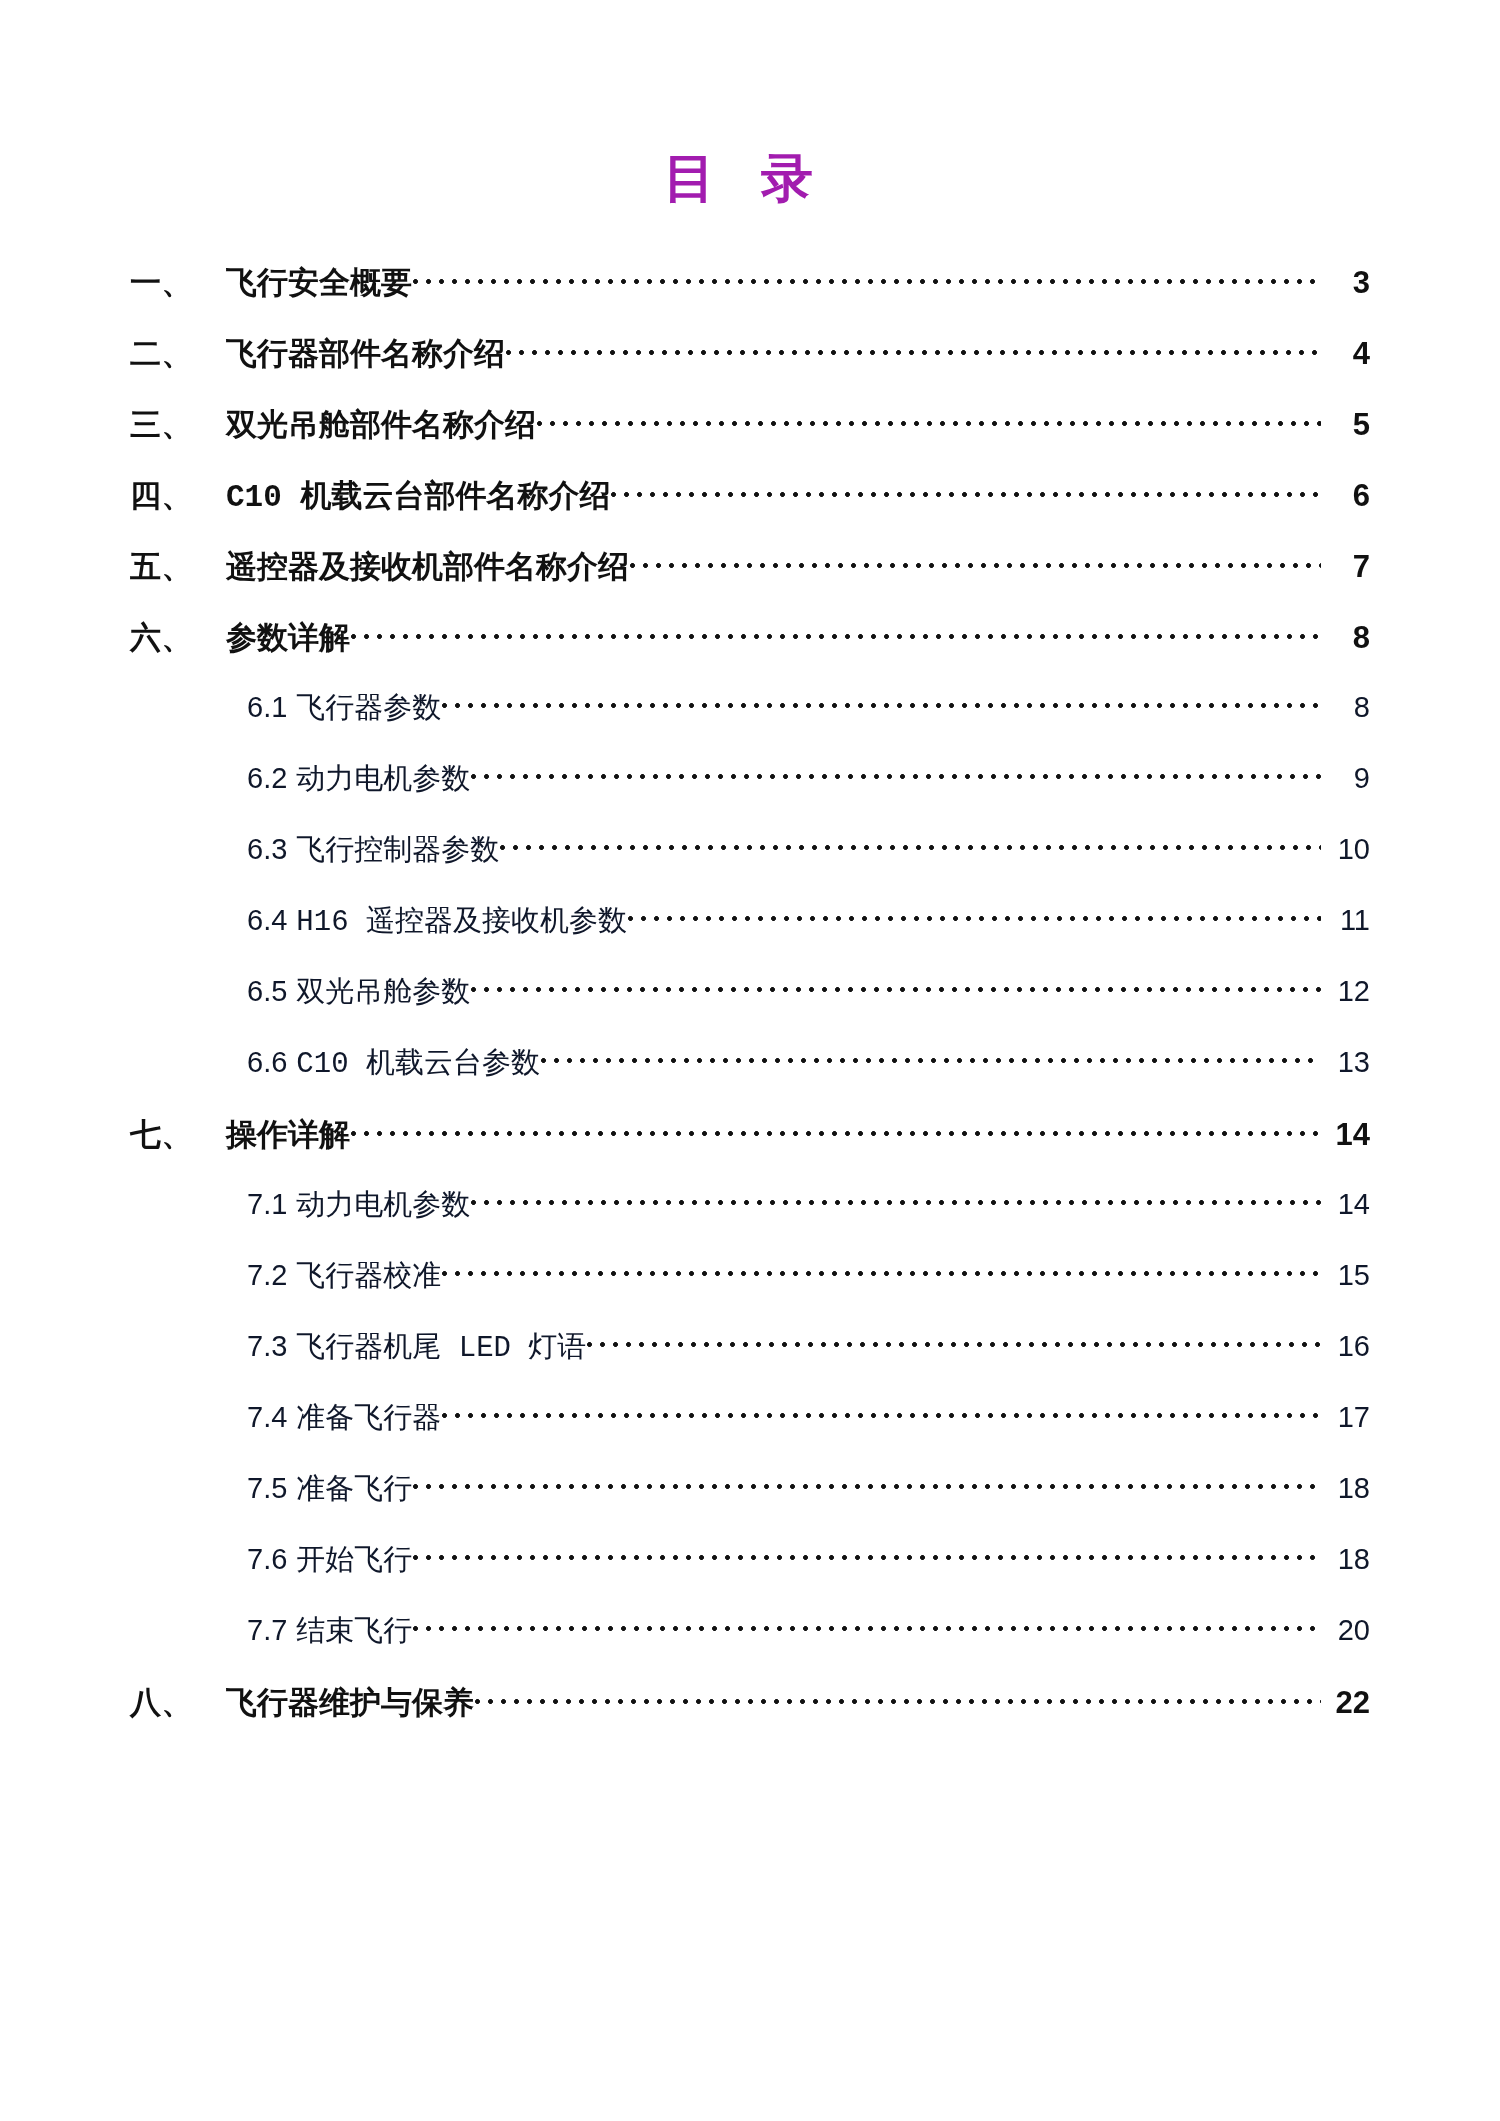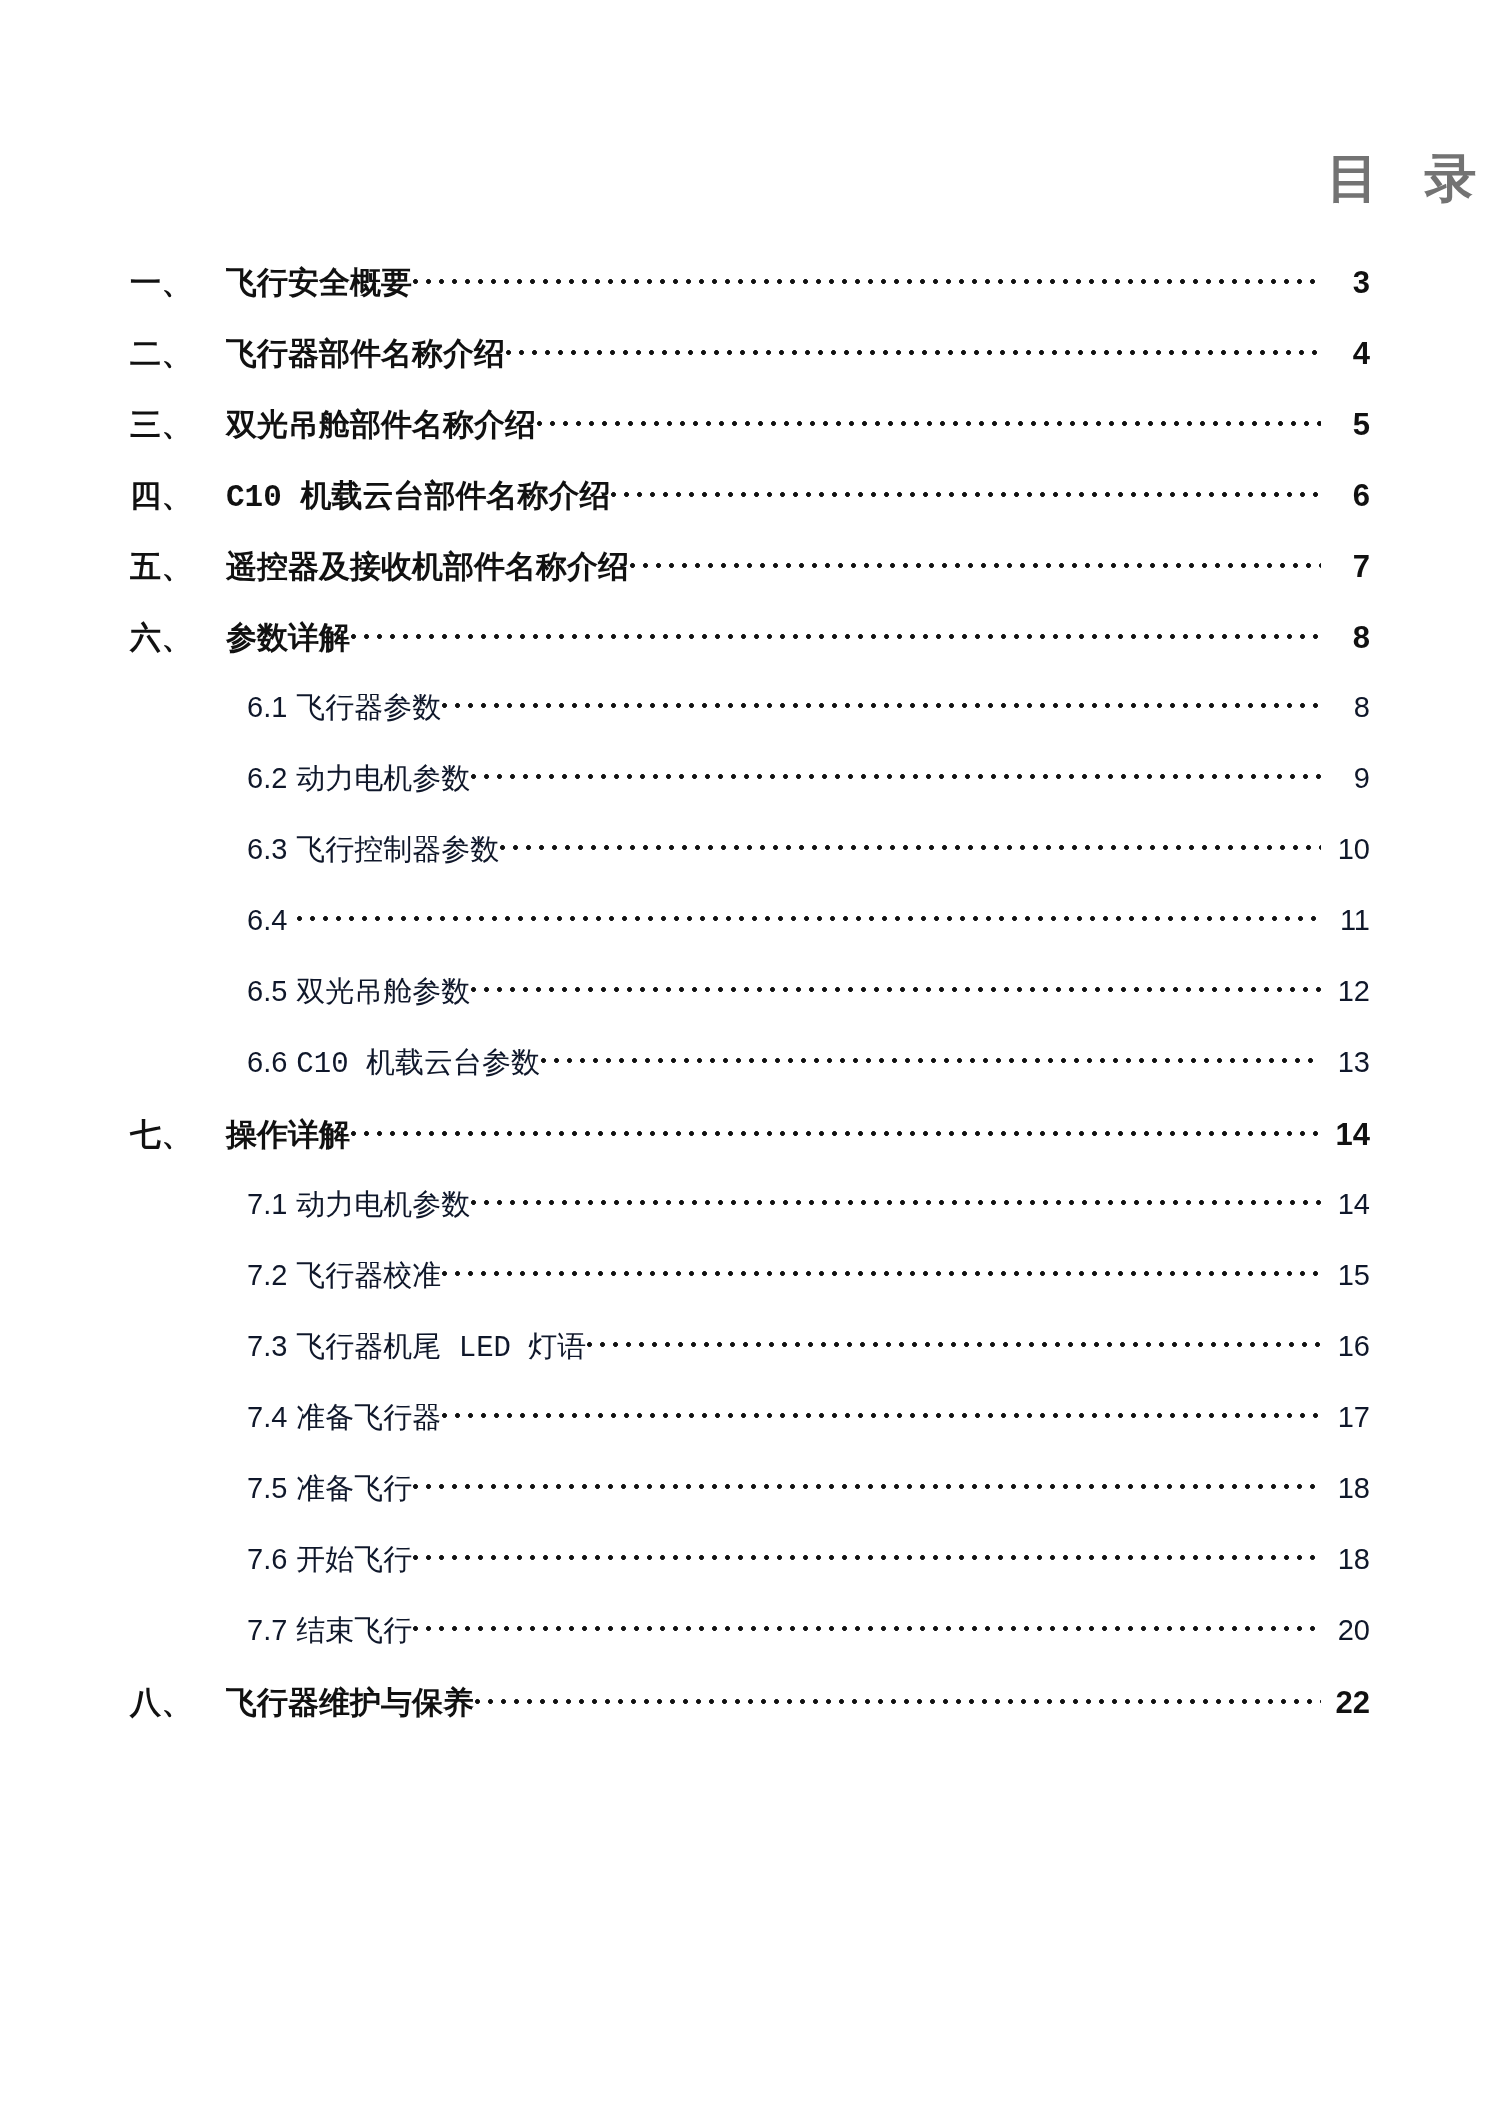--- a/index.html
+++ b/index.html
@@ -22,25 +22,25 @@
   }
   .content {
     position: absolute;
     left: 0;
     top: 0;
     width: 1500px;
   }
 
   
   .toc-title {
-    text-align: right;
+    text-align: center;
     font-weight: bold;
     font-size: 52px;
     letter-spacing: 0.30em;
-    color: #737373;
+    color: #a21caf;
     margin: 0;
     padding: 0;
     position: absolute;
     left: 0;
     right: 8px;
     top: 150px;
     line-height: 1.1;
     font-family: "Liberation Sans", "DejaVu Sans", sans-serif;
   }
 
@@ -176,20 +176,21 @@
           <span class="pageno">9</span>
         </div>
         <div class="toc-row lvl2">
           <span class="num">6.3</span>
           <span class="label">飞行控制器参数</span>
           <span class="leader"></span>
           <span class="pageno">10</span>
         </div>
         <div class="toc-row lvl2">
           <span class="num">6.4</span>
+          <span class="label">H16 遥控器及接收机参数</span>
           <span class="leader"></span>
           <span class="pageno">11</span>
         </div>
         <div class="toc-row lvl2">
           <span class="num">6.5</span>
           <span class="label"> 双光吊舱参数</span>
           <span class="leader"></span>
           <span class="pageno">12</span>
         </div>
         <div class="toc-row lvl2">

